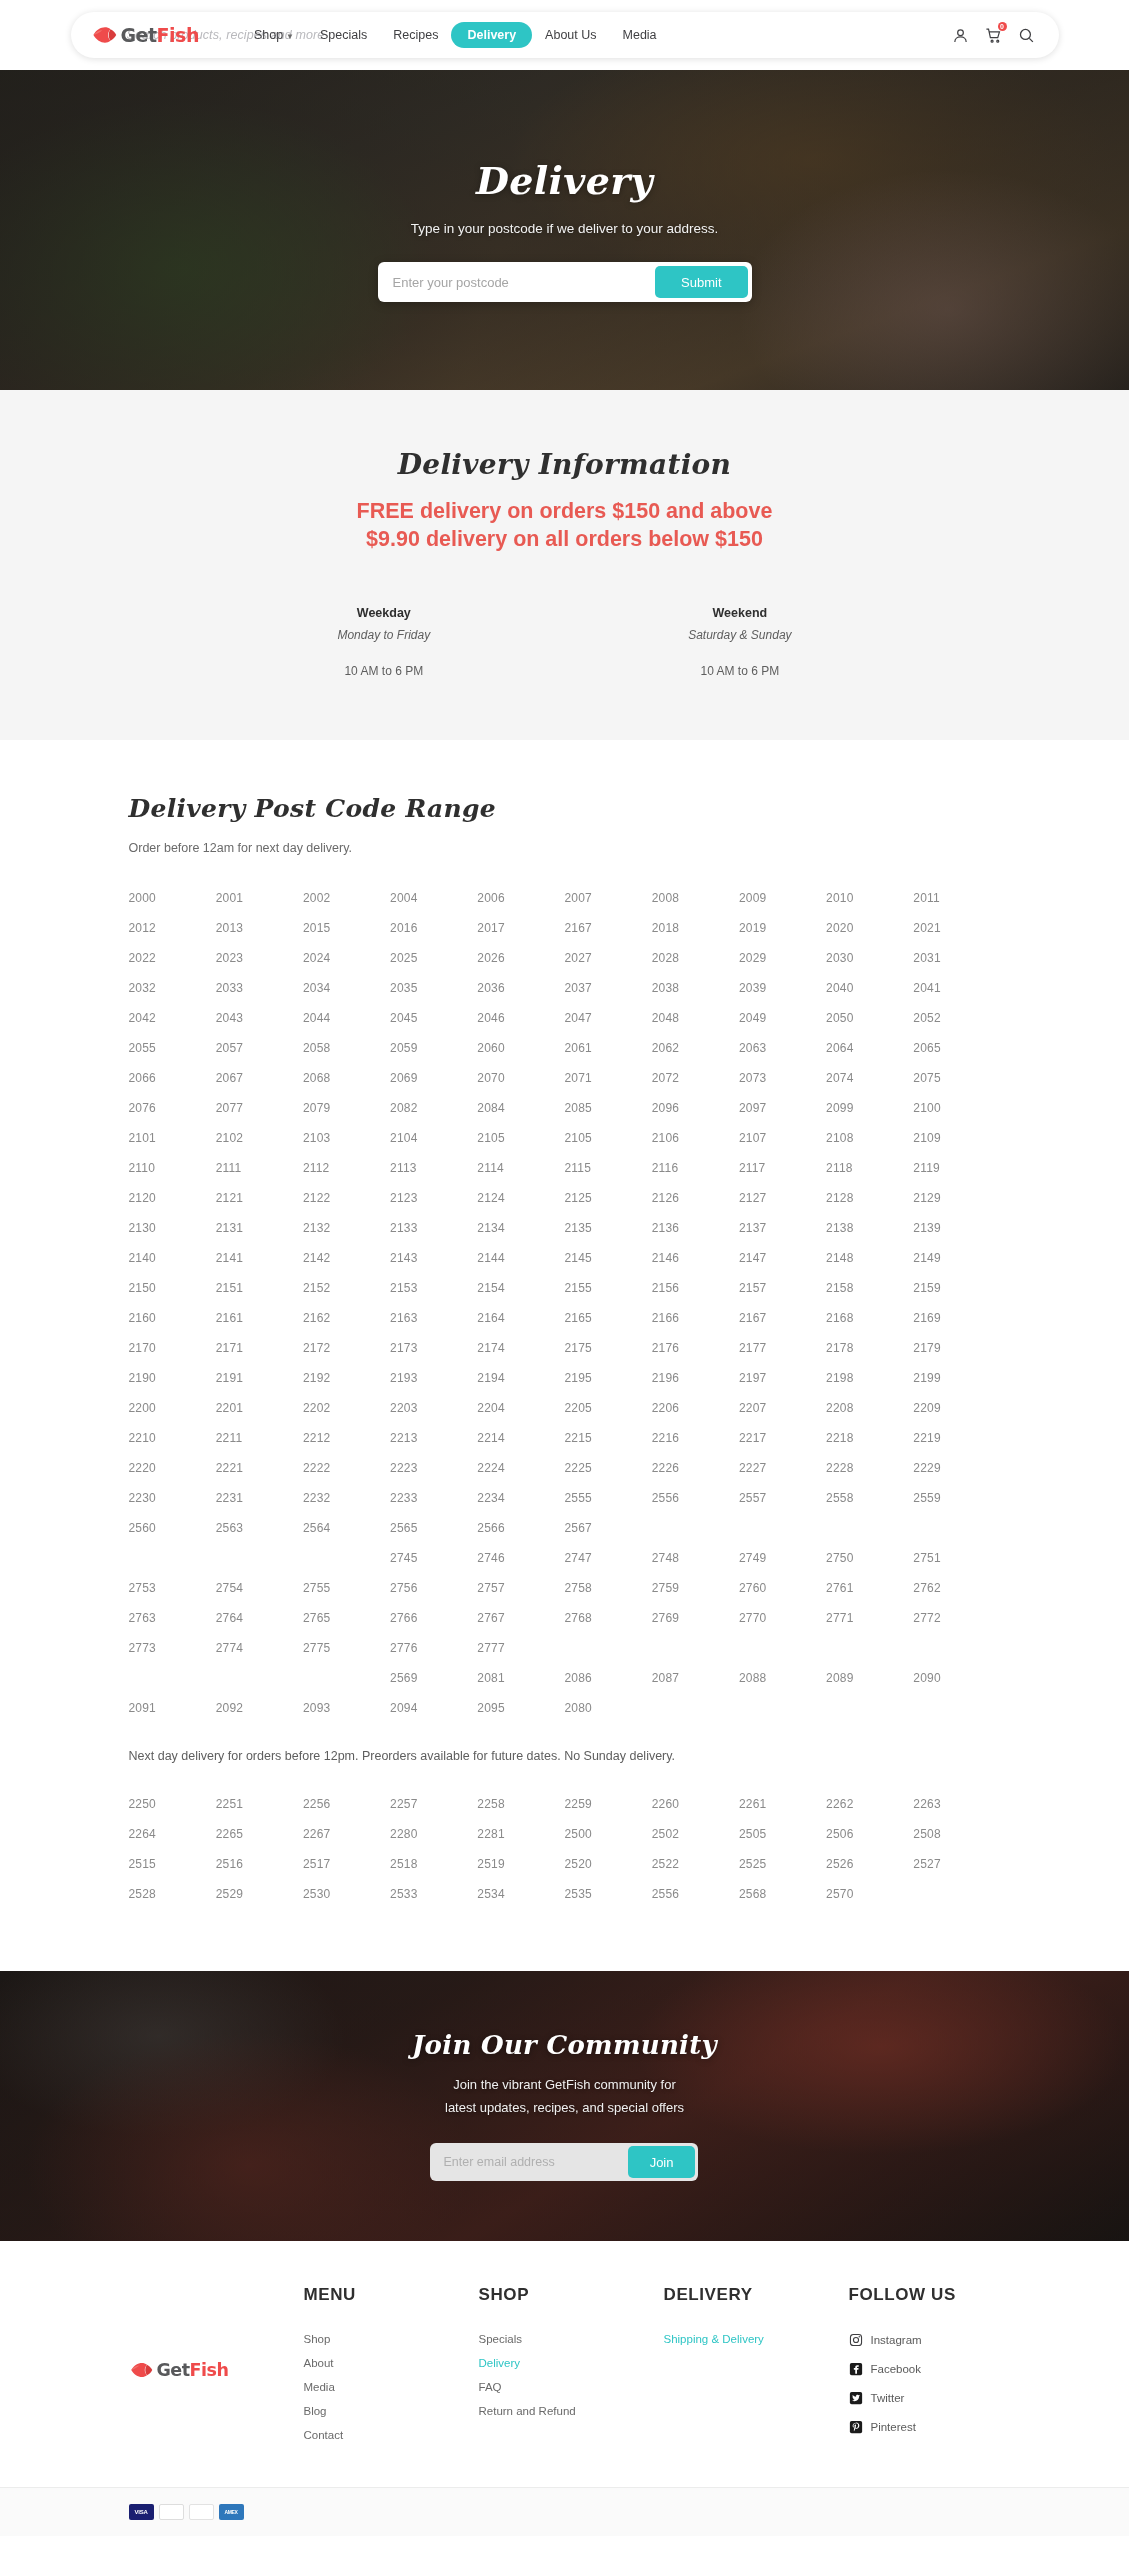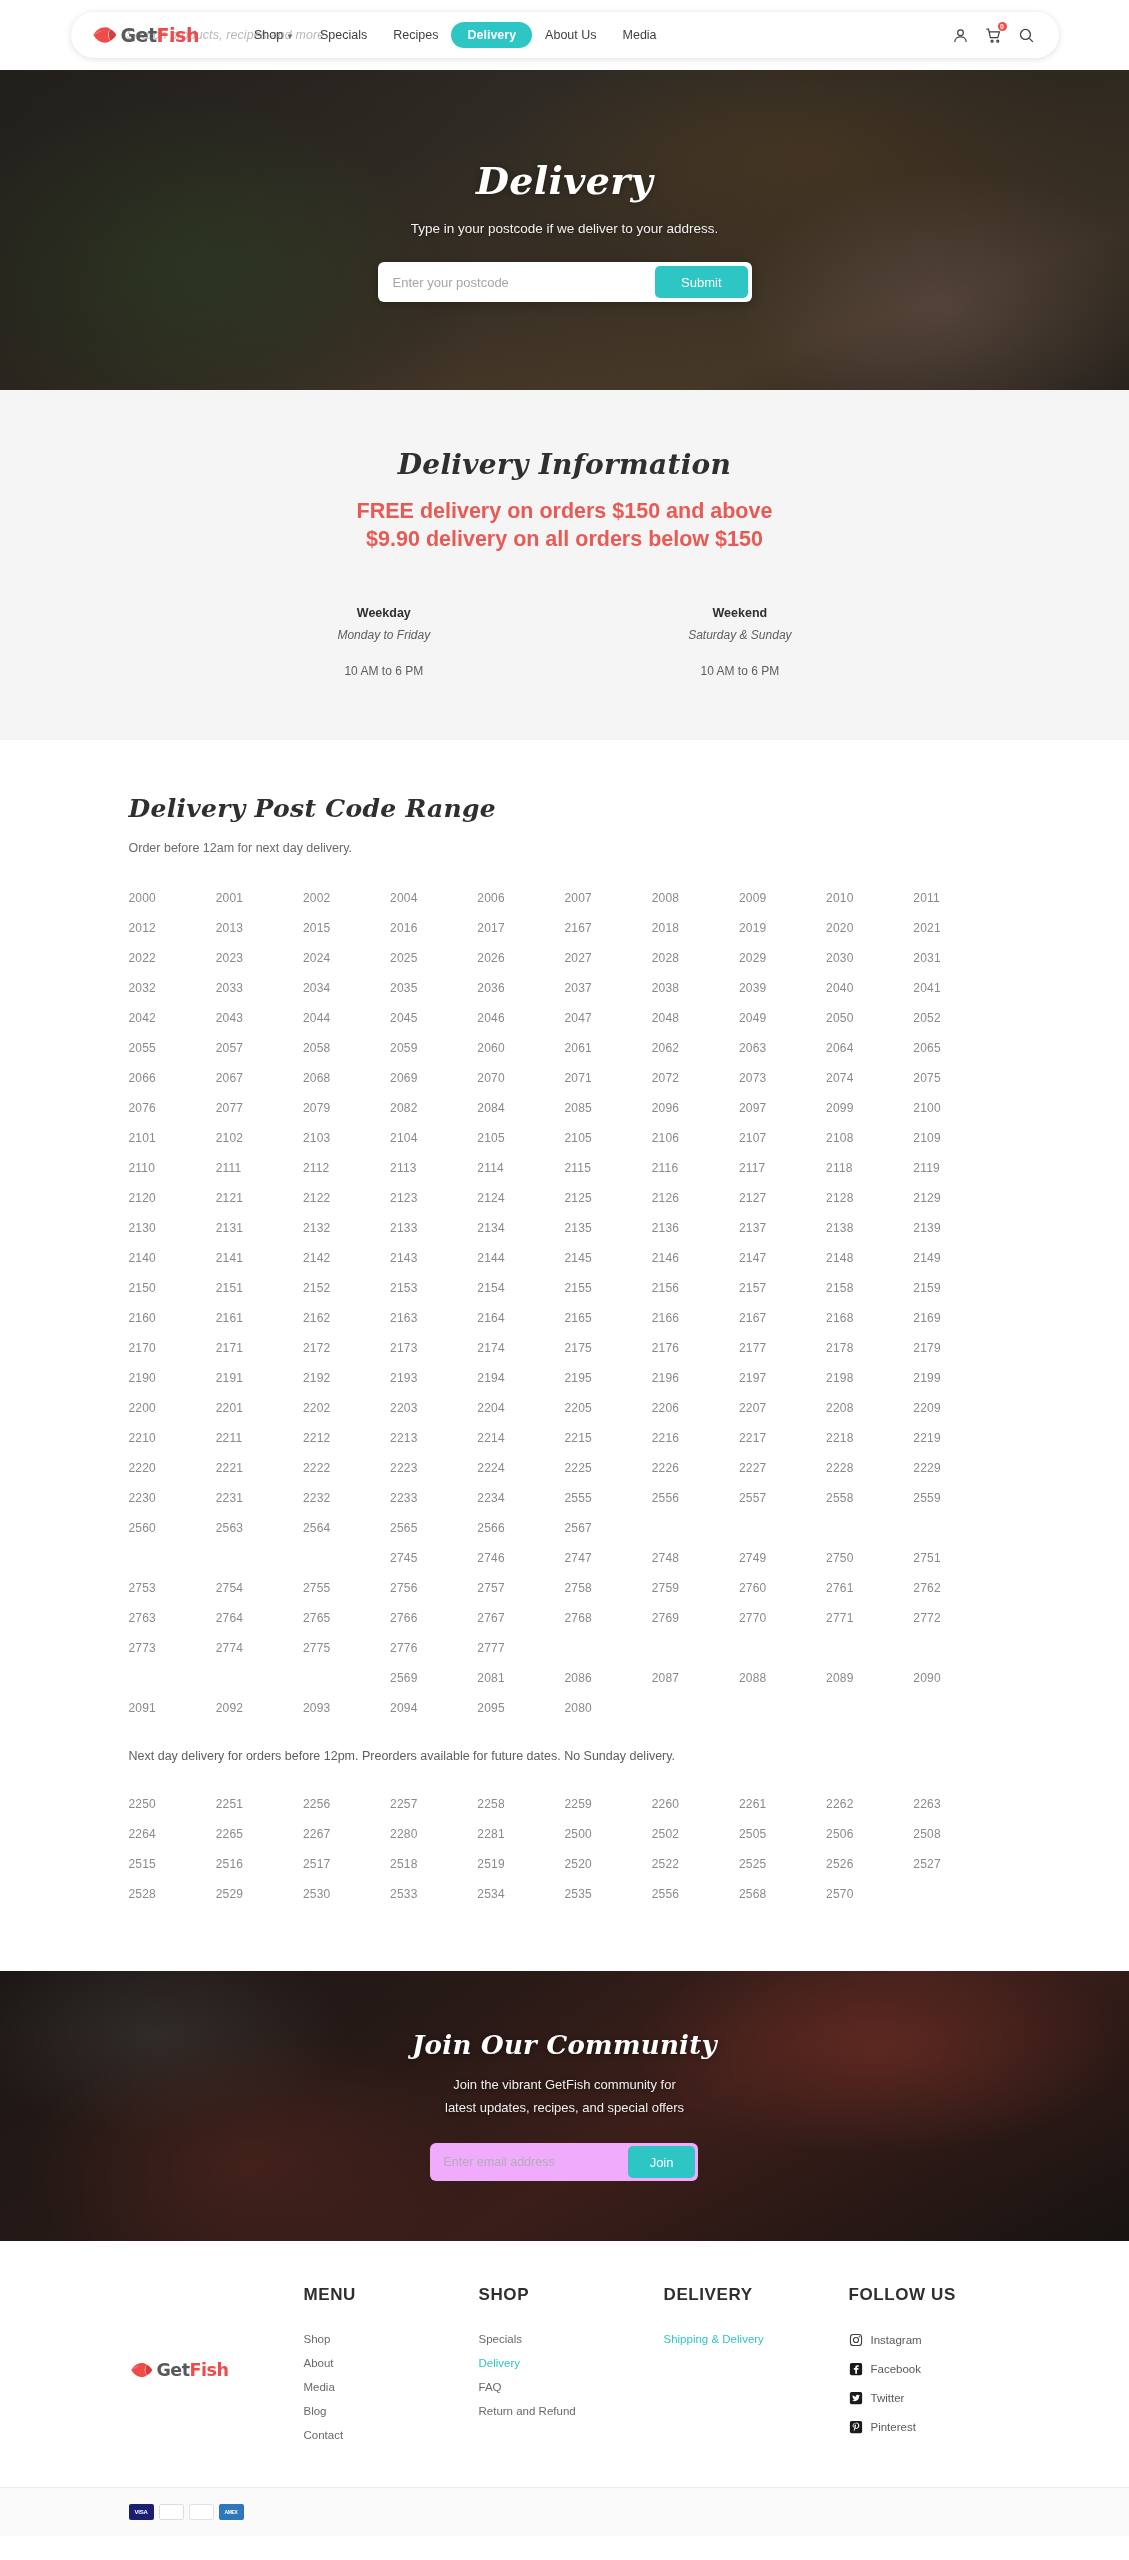--- a/index.html
+++ b/index.html
@@ -162,21 +162,21 @@
   .community-inner { position: relative; z-index: 2; text-align: center; }
   .community-title {
     font-size: 26px; color: #fff; margin-bottom: 14px;
     text-shadow: 0 1px 6px rgba(0,0,0,.4);
   }
   .community-sub {
     font-size: 13px; color: #f0f0f0; line-height: 1.72; margin-bottom: 24px;
     text-shadow: 0 1px 4px rgba(0,0,0,.45);
   }
   .email-form {
-    width: 268px; height: 38px; margin: 0 auto; background: #f0abfc;
+    width: 268px; height: 38px; margin: 0 auto; background: #e5e5e5;
     border-radius: 6px; display: flex; align-items: center; padding: 3px;
   }
   .email-input {
     flex: 1; border: 0; outline: 0; height: 100%; background: transparent;
     font-size: 12.5px; color: #5b5b5b; padding-left: 10px;
     font-family: "Liberation Sans", sans-serif;
   }
   .email-input::placeholder { color: #b0b0b0; }
   .btn-join {
     background: #2ec5c5; color: #fff; border: 0; height: 100%;

